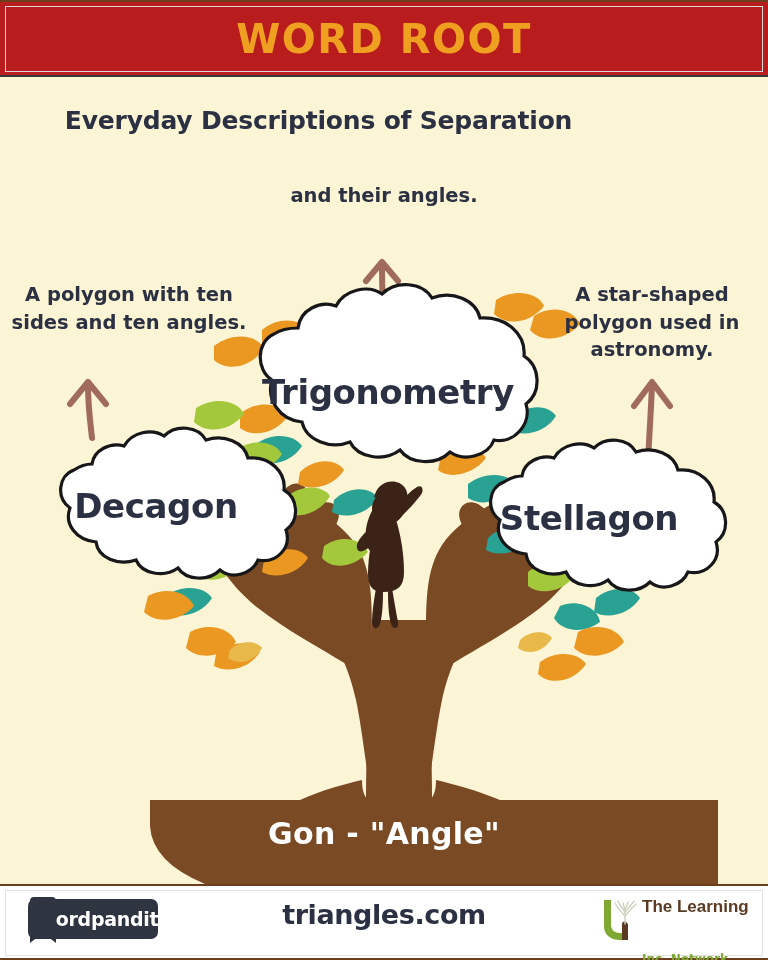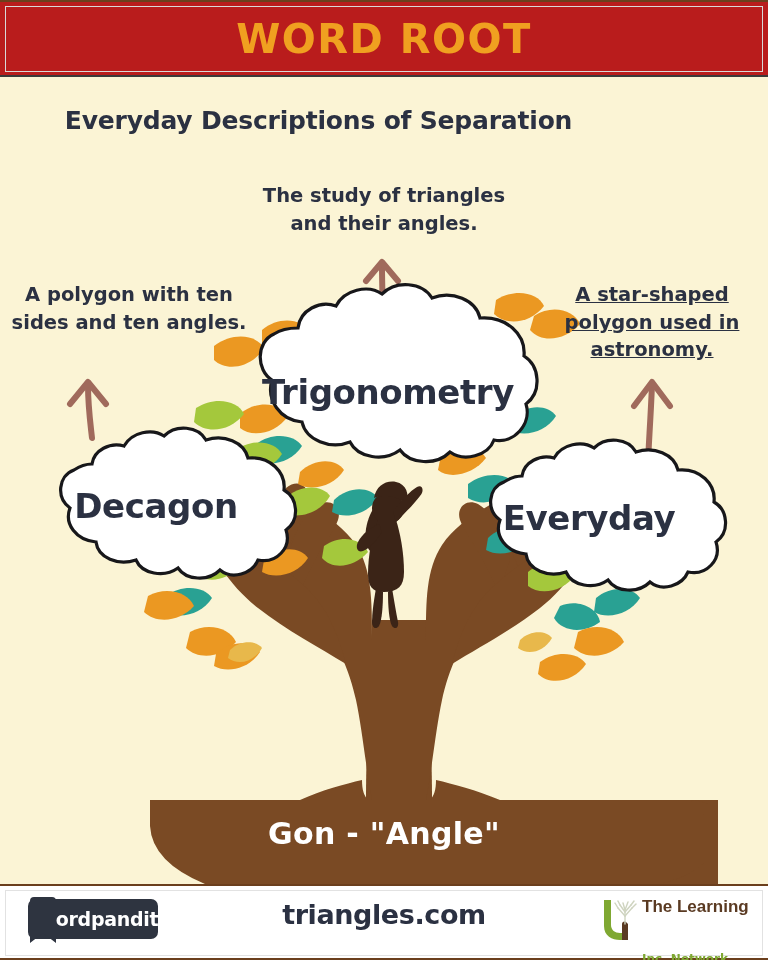--- a/index.html
+++ b/index.html
@@ -40,21 +40,21 @@
   }
 
   
   .desc{
     position:absolute;text-align:center;color:#2b3142;
     font-size:19.5px;font-weight:bold;line-height:1.42;
     font-family:"DejaVu Sans", sans-serif;
   }
   .desc-top{left:224px;top:182px;width:320px;}
   .desc-left{left:0px;top:281px;width:258px;}
-  .desc-right{left:548px;top:281px;width:208px;text-decoration:underline;}
+  .desc-right{left:548px;top:281px;width:208px;}
 
   
   .stage{position:absolute;left:0;top:0;width:768px;height:960px;}
   .stage svg{position:absolute;left:0;top:0;}
 
   
   .cloud-label{
     position:absolute;text-align:center;
     font-size:34px;font-weight:bold;color:#2b3142;
     font-family:"DejaVu Sans", sans-serif;
@@ -353,38 +353,37 @@
                  C594 590 572 586 566 572
                  C548 578 528 570 526 554
                  C506 552 494 536 500 520
                  C486 510 488 488 504 482
                  C510 478 516 476 522 476 Z"></path>
       </g>
     </svg>
   </div>
 
   <div class="desc desc-top">
-    <div>The study of triangles</div>
     <div>and their angles.</div>
   </div>
 
   <div class="desc desc-left">
     <div>A polygon with ten</div>
     <div>sides and ten angles.</div>
   </div>
 
   <div class="desc desc-right">
     <div>A star-shaped</div>
     <div>polygon used in</div>
     <div>astronomy.</div>
   </div>
 
   <div class="cloud-label cl-trig">Trigonometry</div>
   <div class="cloud-label cl-deca">Decagon</div>
-  <div class="cloud-label cl-stel">Everyday</div>
+  <div class="cloud-label cl-stel">Stellagon</div>
 
   <div class="root-text">Gon - "Angle"</div>
 
   <div class="footer">
     <div class="footer-inner"></div>
   </div>
 
   <div class="wp-logo"></div>
   <div class="wp-bookmark"></div>
   <div class="wp-logo-text">ordpandit</div>

